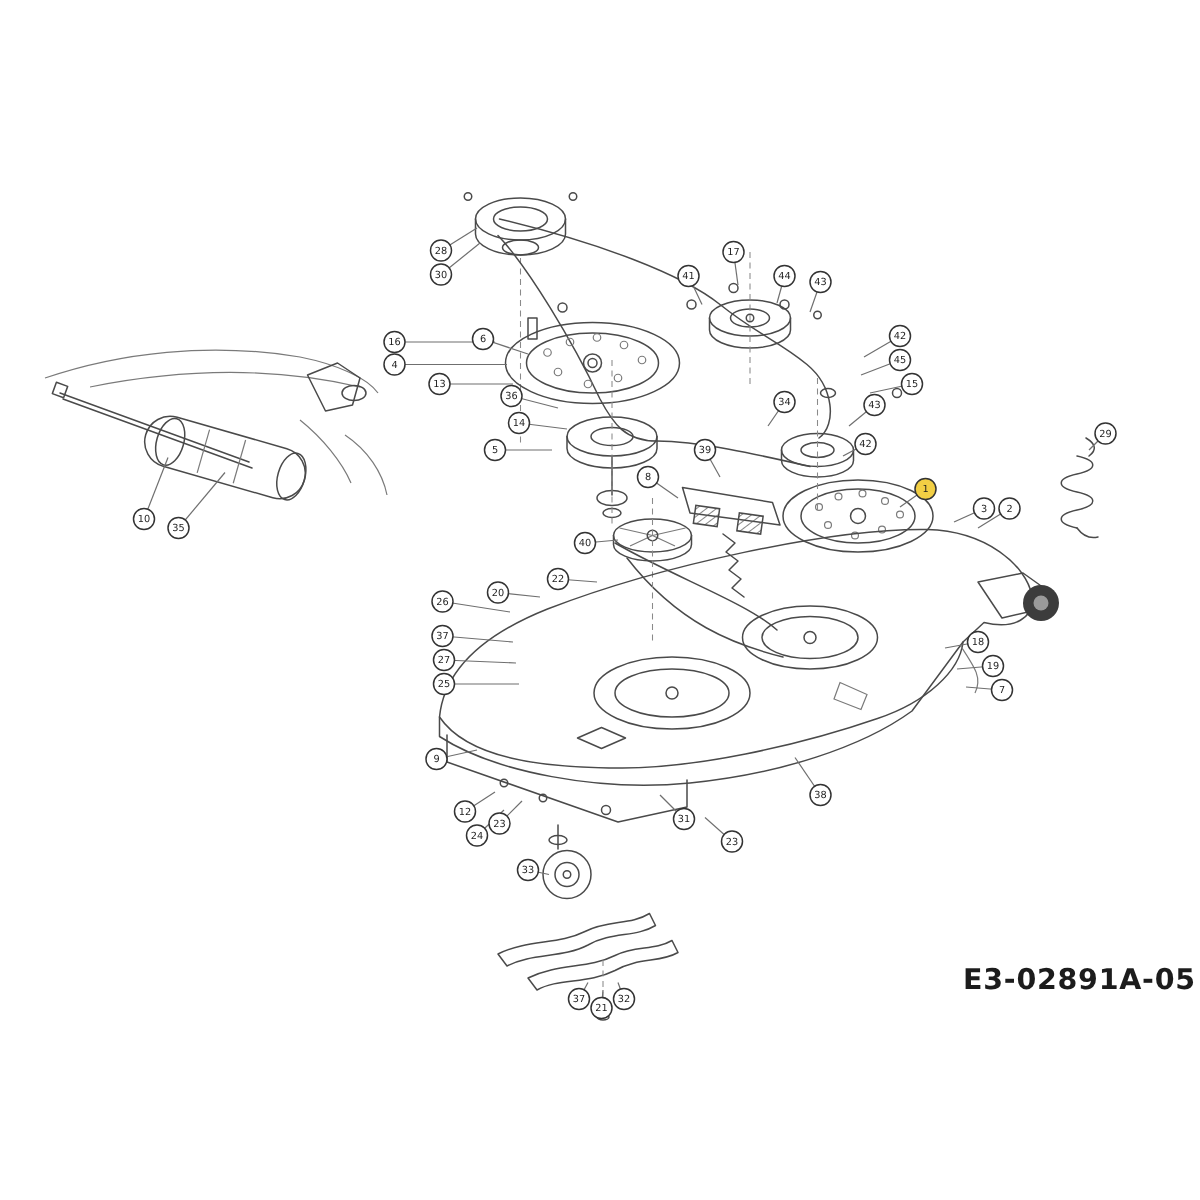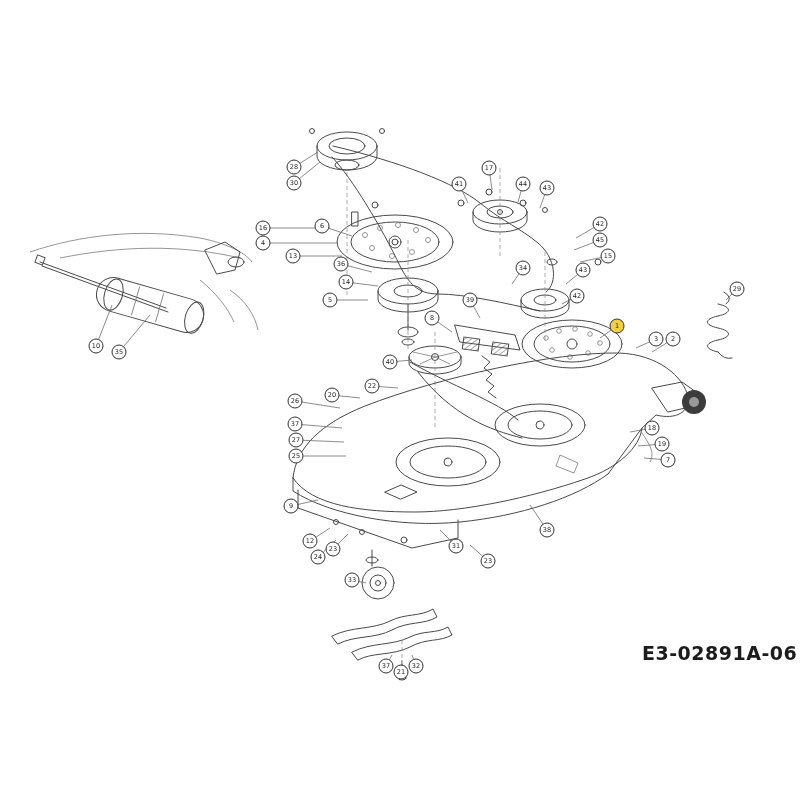--- a/index.html
+++ b/index.html
@@ -421,14 +421,14 @@
           <text x="401" y="674.3" text-anchor="middle" class="callout-text">21</text>
         </g>
         <g>
           <line x1="416" y1="666" x2="412" y2="655" stroke="#6f6f6f" stroke-width="0.8"></line>
           <circle cx="416" cy="666" r="7" fill="#ffffff" stroke="#333333" stroke-width="1"></circle>
           <text x="416" y="668.3" text-anchor="middle" class="callout-text">32</text>
         </g>
       </g>
   </svg>
 
-  <div class="code-label">E3-02891A-06</div>
+  <div class="code-label">E3-02891A-05</div>
 </div>
 
 </body></html>

